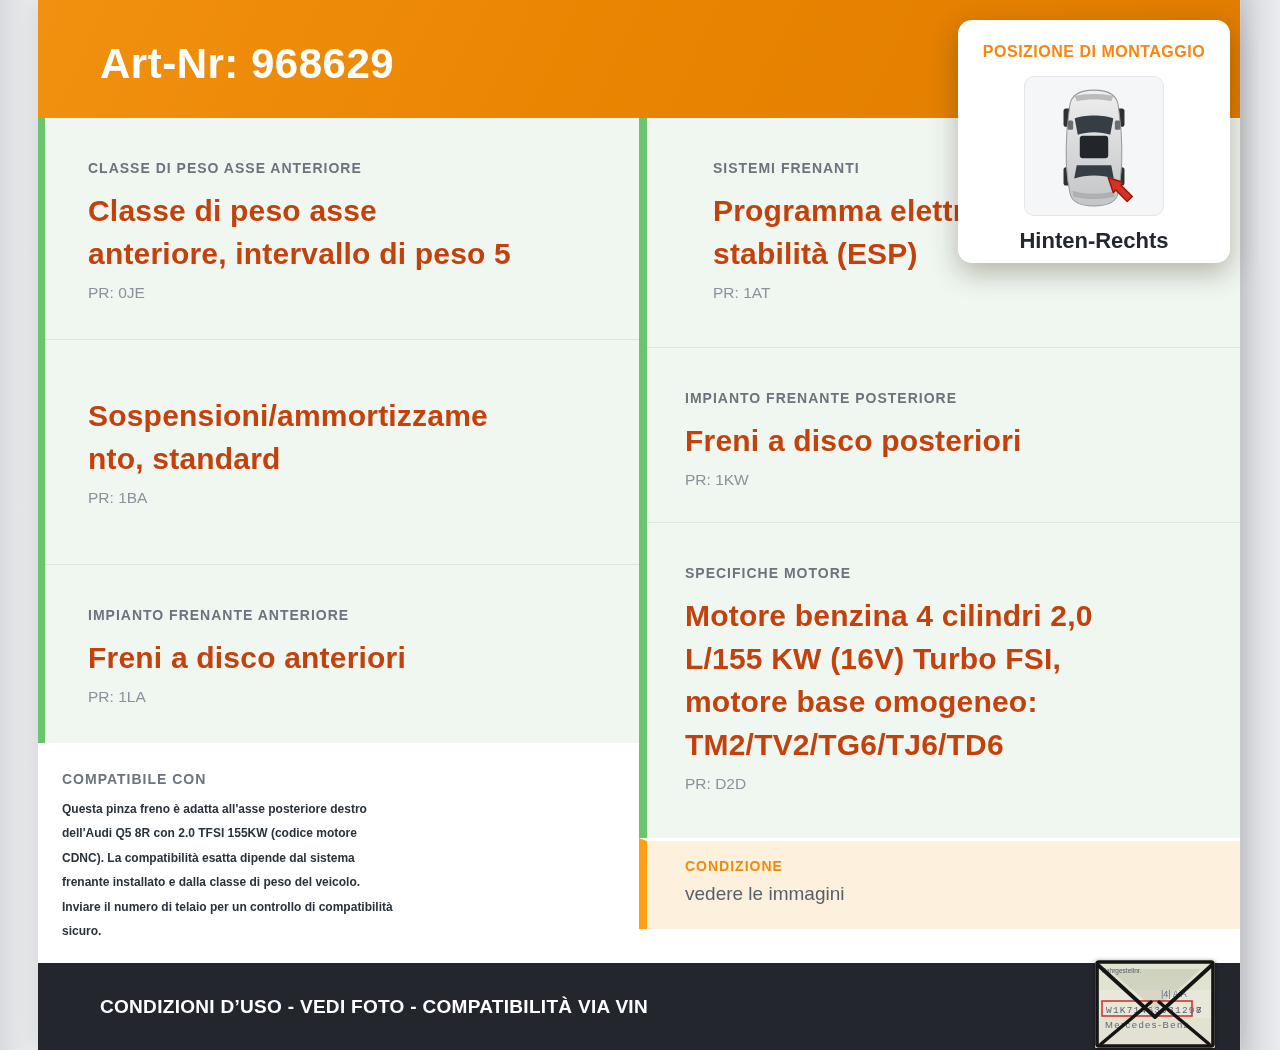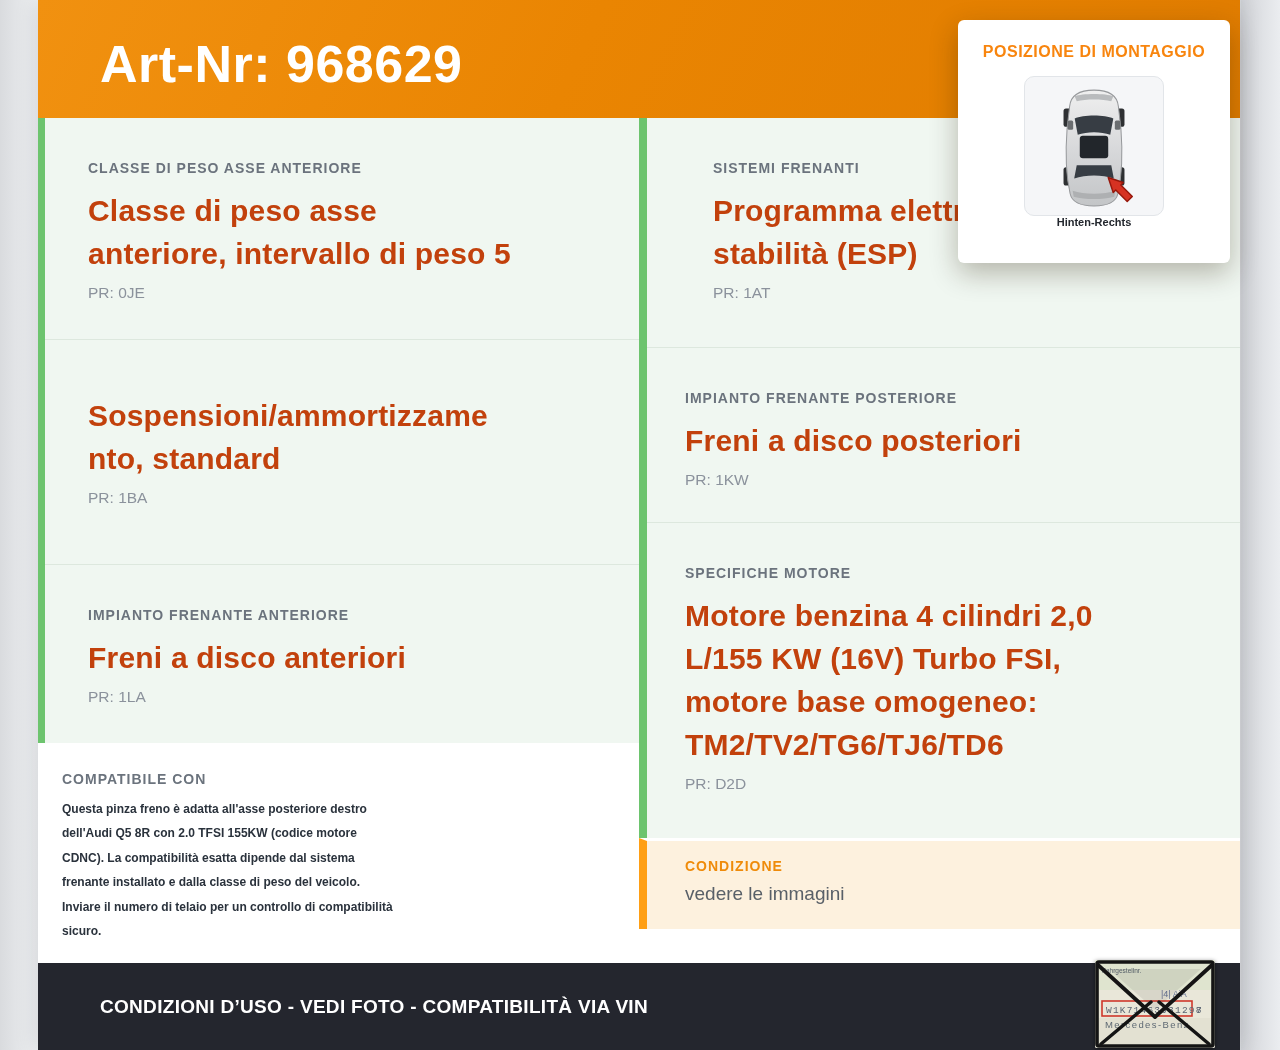--- a/index.html
+++ b/index.html
@@ -17,21 +17,21 @@
     box-shadow: 0 0 22px rgba(20,25,35,.16);
     background:#ffffff;
   }
 
   
   .header {
     height:118px; flex:none;
     background: linear-gradient(115deg, #f19110 0%, #ea8502 45%, #e07c00 100%);
     display:flex; align-items:center; padding:0 0 8px 62px;
   }
-  .art-nr { color:#ffffff; font-size:52px; font-weight:800; letter-spacing:.5px;margin-top:17px; }
+  .art-nr { color:#ffffff; font-size:42px; font-weight:800; letter-spacing:.5px;margin-top:17px; }
 
   
   .body-row { flex:1; display:flex; min-height:0; }
   .col { width:639px; display:flex; flex-direction:column; }
 
   .green-stack { background:#f0f7f1; }
   .stack-left  { border-left:7px solid #6dc46e; height:625px; flex:none; }
   .stack-right { border-left:8px solid #6dc46e; height:720px; flex:none; }
 
   .spec-card { overflow:hidden; }
@@ -76,31 +76,31 @@
   .footer-text { color:#ffffff; font-size:19px; font-weight:800; letter-spacing:.3px; }
 
   .doc-image {
     position:absolute; right:25px; bottom:2px; width:120px; height:88px;
     border-radius:2px; overflow:hidden; box-shadow:0 1px 4px rgba(0,0,0,.5);
   }
 
   
   .mount-card {
     position:absolute; left:958px; top:20px; width:272px; height:243px;
-    background:#ffffff; border-radius:6px; z-index:10;
+    background:#ffffff; border-radius:14px; z-index:10;
     box-shadow:0 10px 28px rgba(40,25,0,.30);
     text-align:center;
   }
   .mount-title { margin-top:23px; font-size:16px; font-weight:800; letter-spacing:.5px; color:#f8850e; }
   .car-box {
     width:140px; height:140px; margin:15px auto 0;
     background:#f5f6f8; border:1px solid #e2e5e9; border-radius:10px;
     display:flex; align-items:center; justify-content:center;
   }
-  .mount-label { font-size:11px; font-weight:700; color:#23272e; }
+  .mount-label { margin-top:12px; font-size:22px; font-weight:700; color:#23272e; }
 </style>
 </head>
 <body>
 
 <div class="page">
   <div class="content">
 
     <div class="header">
       <div class="art-nr">Art-Nr: 968629</div>
     </div>

